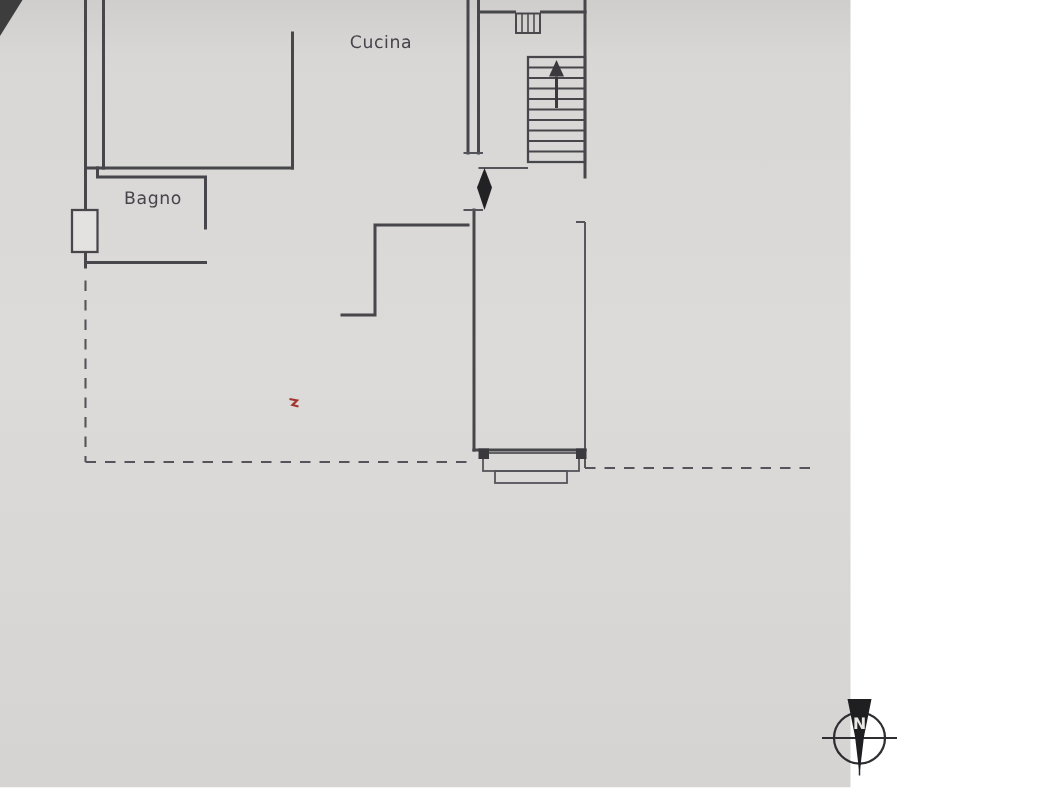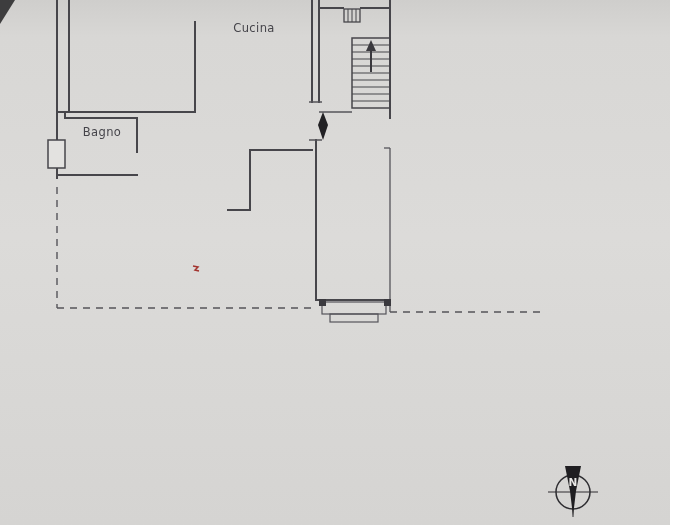--- a/index.html
+++ b/index.html
@@ -5,21 +5,21 @@
   html, body {
     margin: 0;
     padding: 0;
     width: 700px;
     height: 525px;
     overflow: hidden;
     font-family: "DejaVu Sans", "Liberation Sans", sans-serif;
   }
   .scan-page {
     position: relative;
-    width: 670px;
+    width: 567px;
     height: 525px;
     background: linear-gradient(180deg, #cfcecc 0%, #d8d7d5 7%, #dcdbd9 45%, #d5d4d2 100%);
   }
   svg { display: block; }
   text {
     font-family: "DejaVu Sans", "Liberation Sans", sans-serif;
   }
   .room-label {
     font-size: 11.5px;
     letter-spacing: 0.4px;

